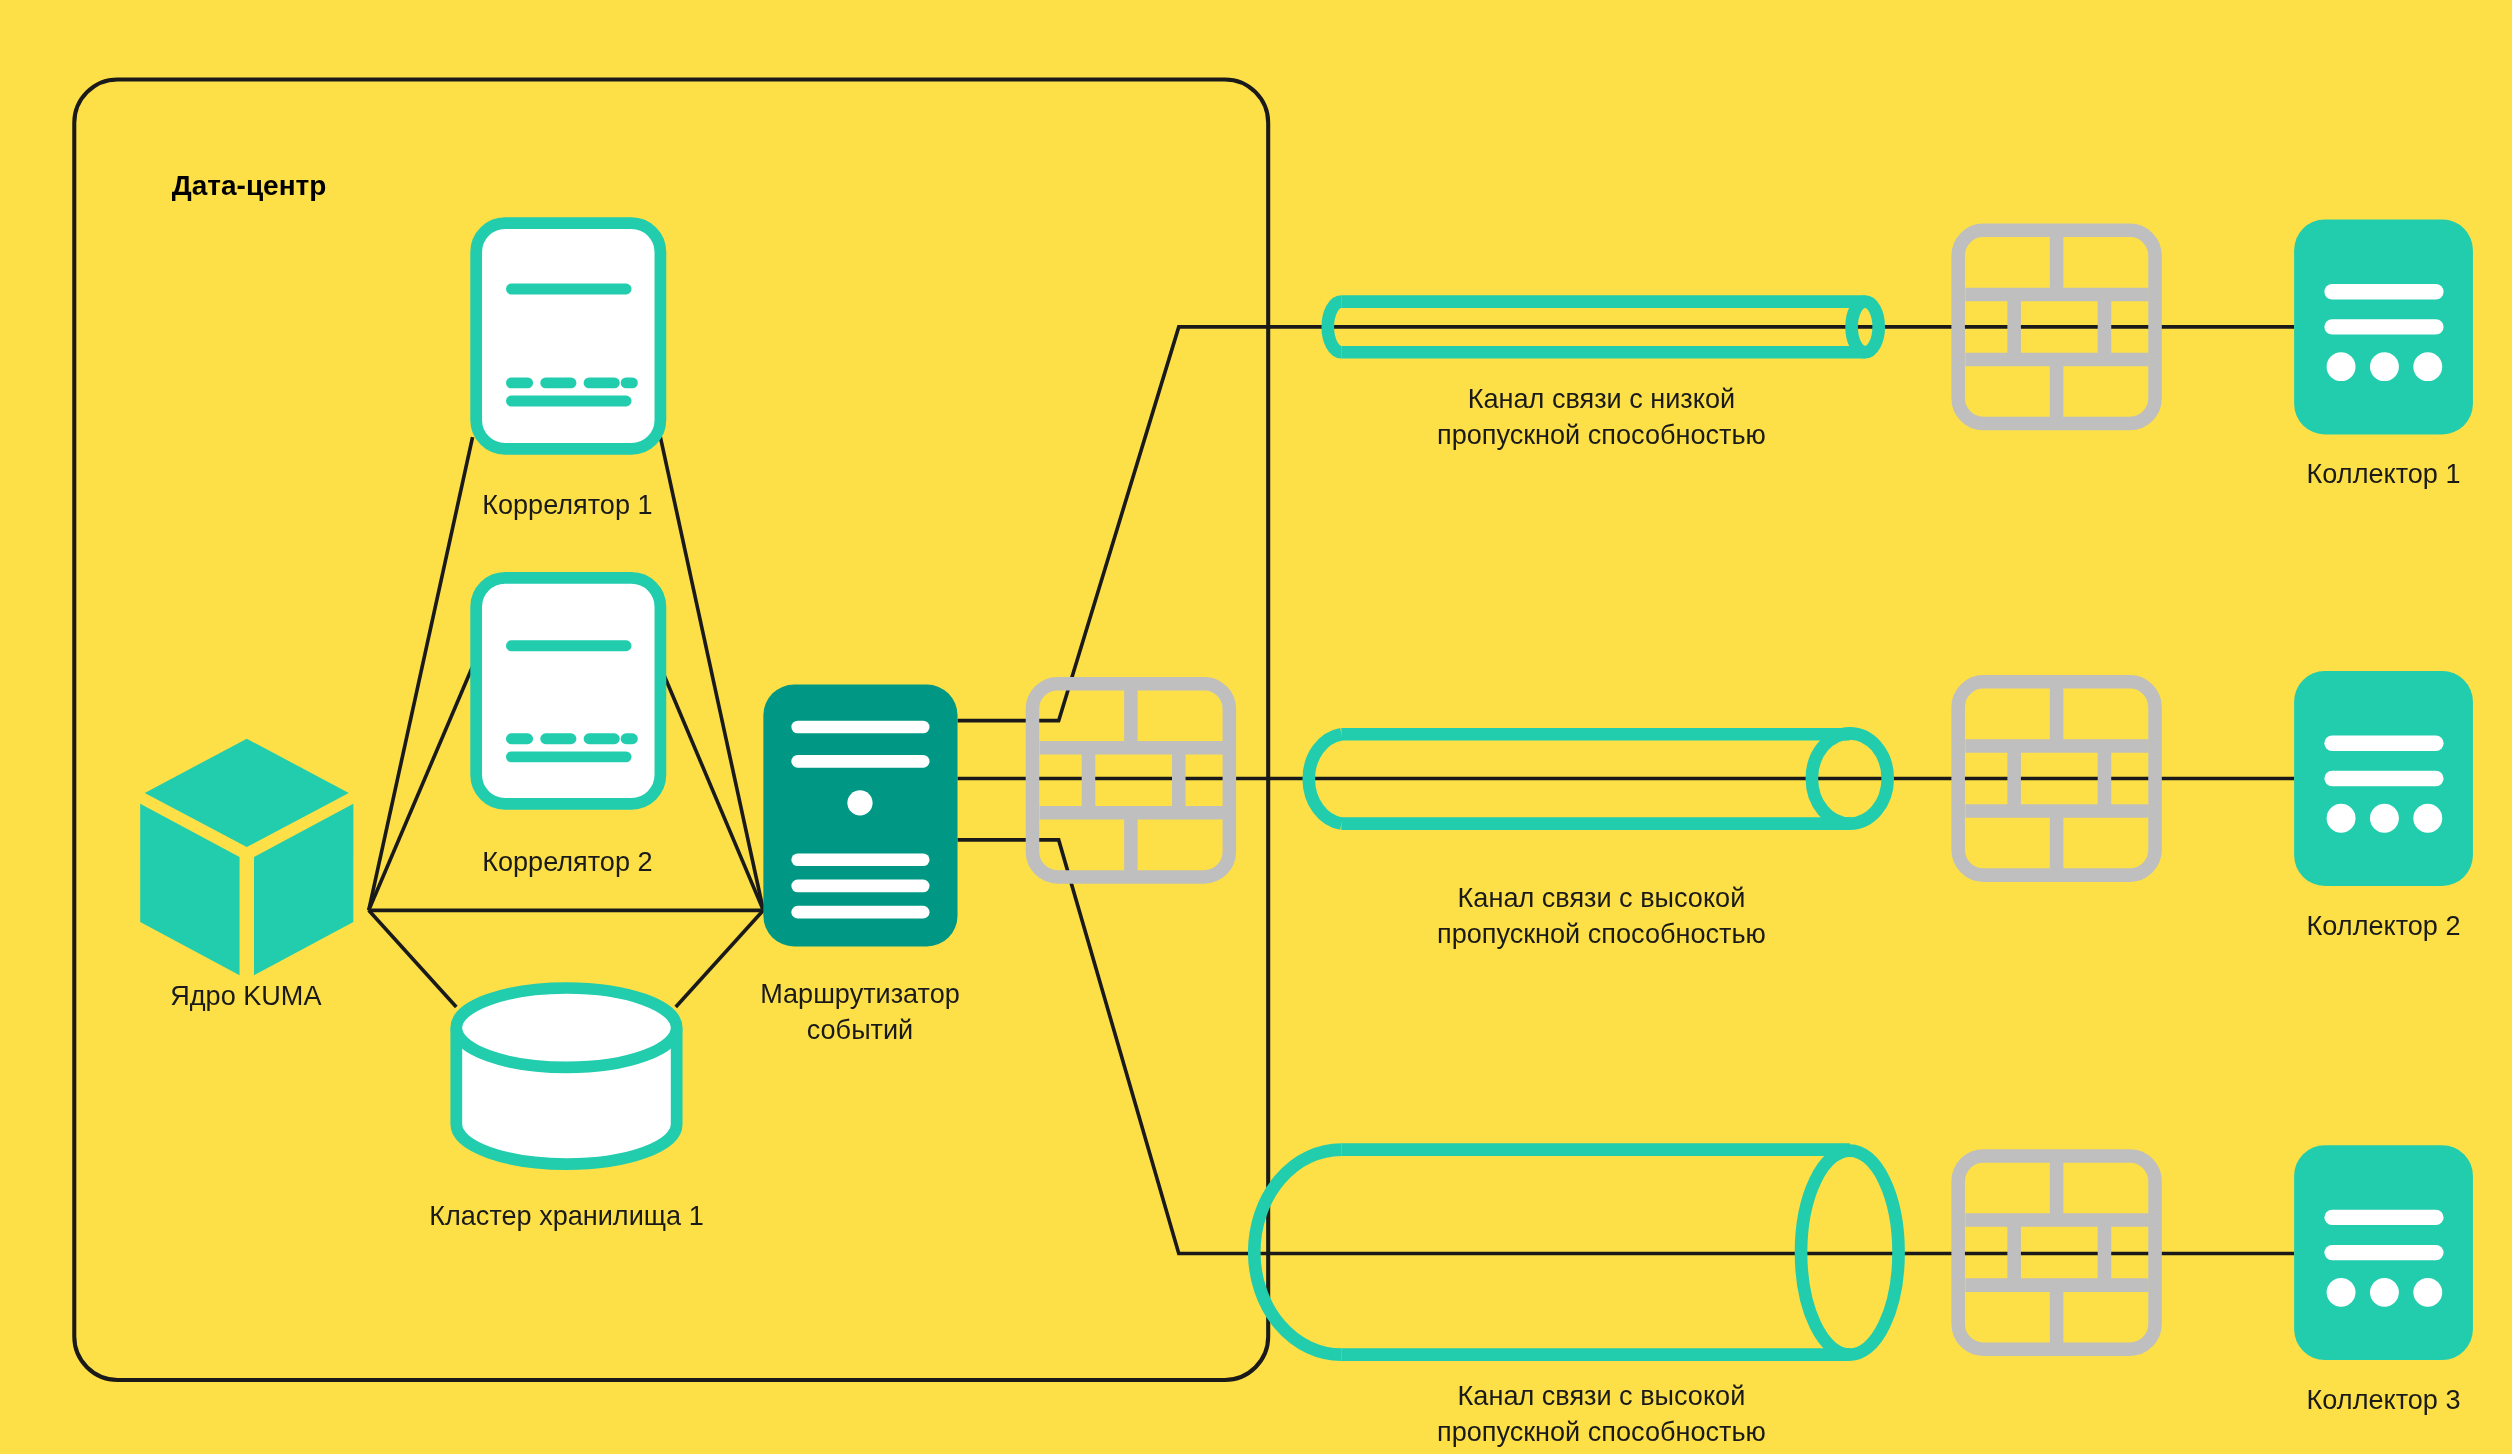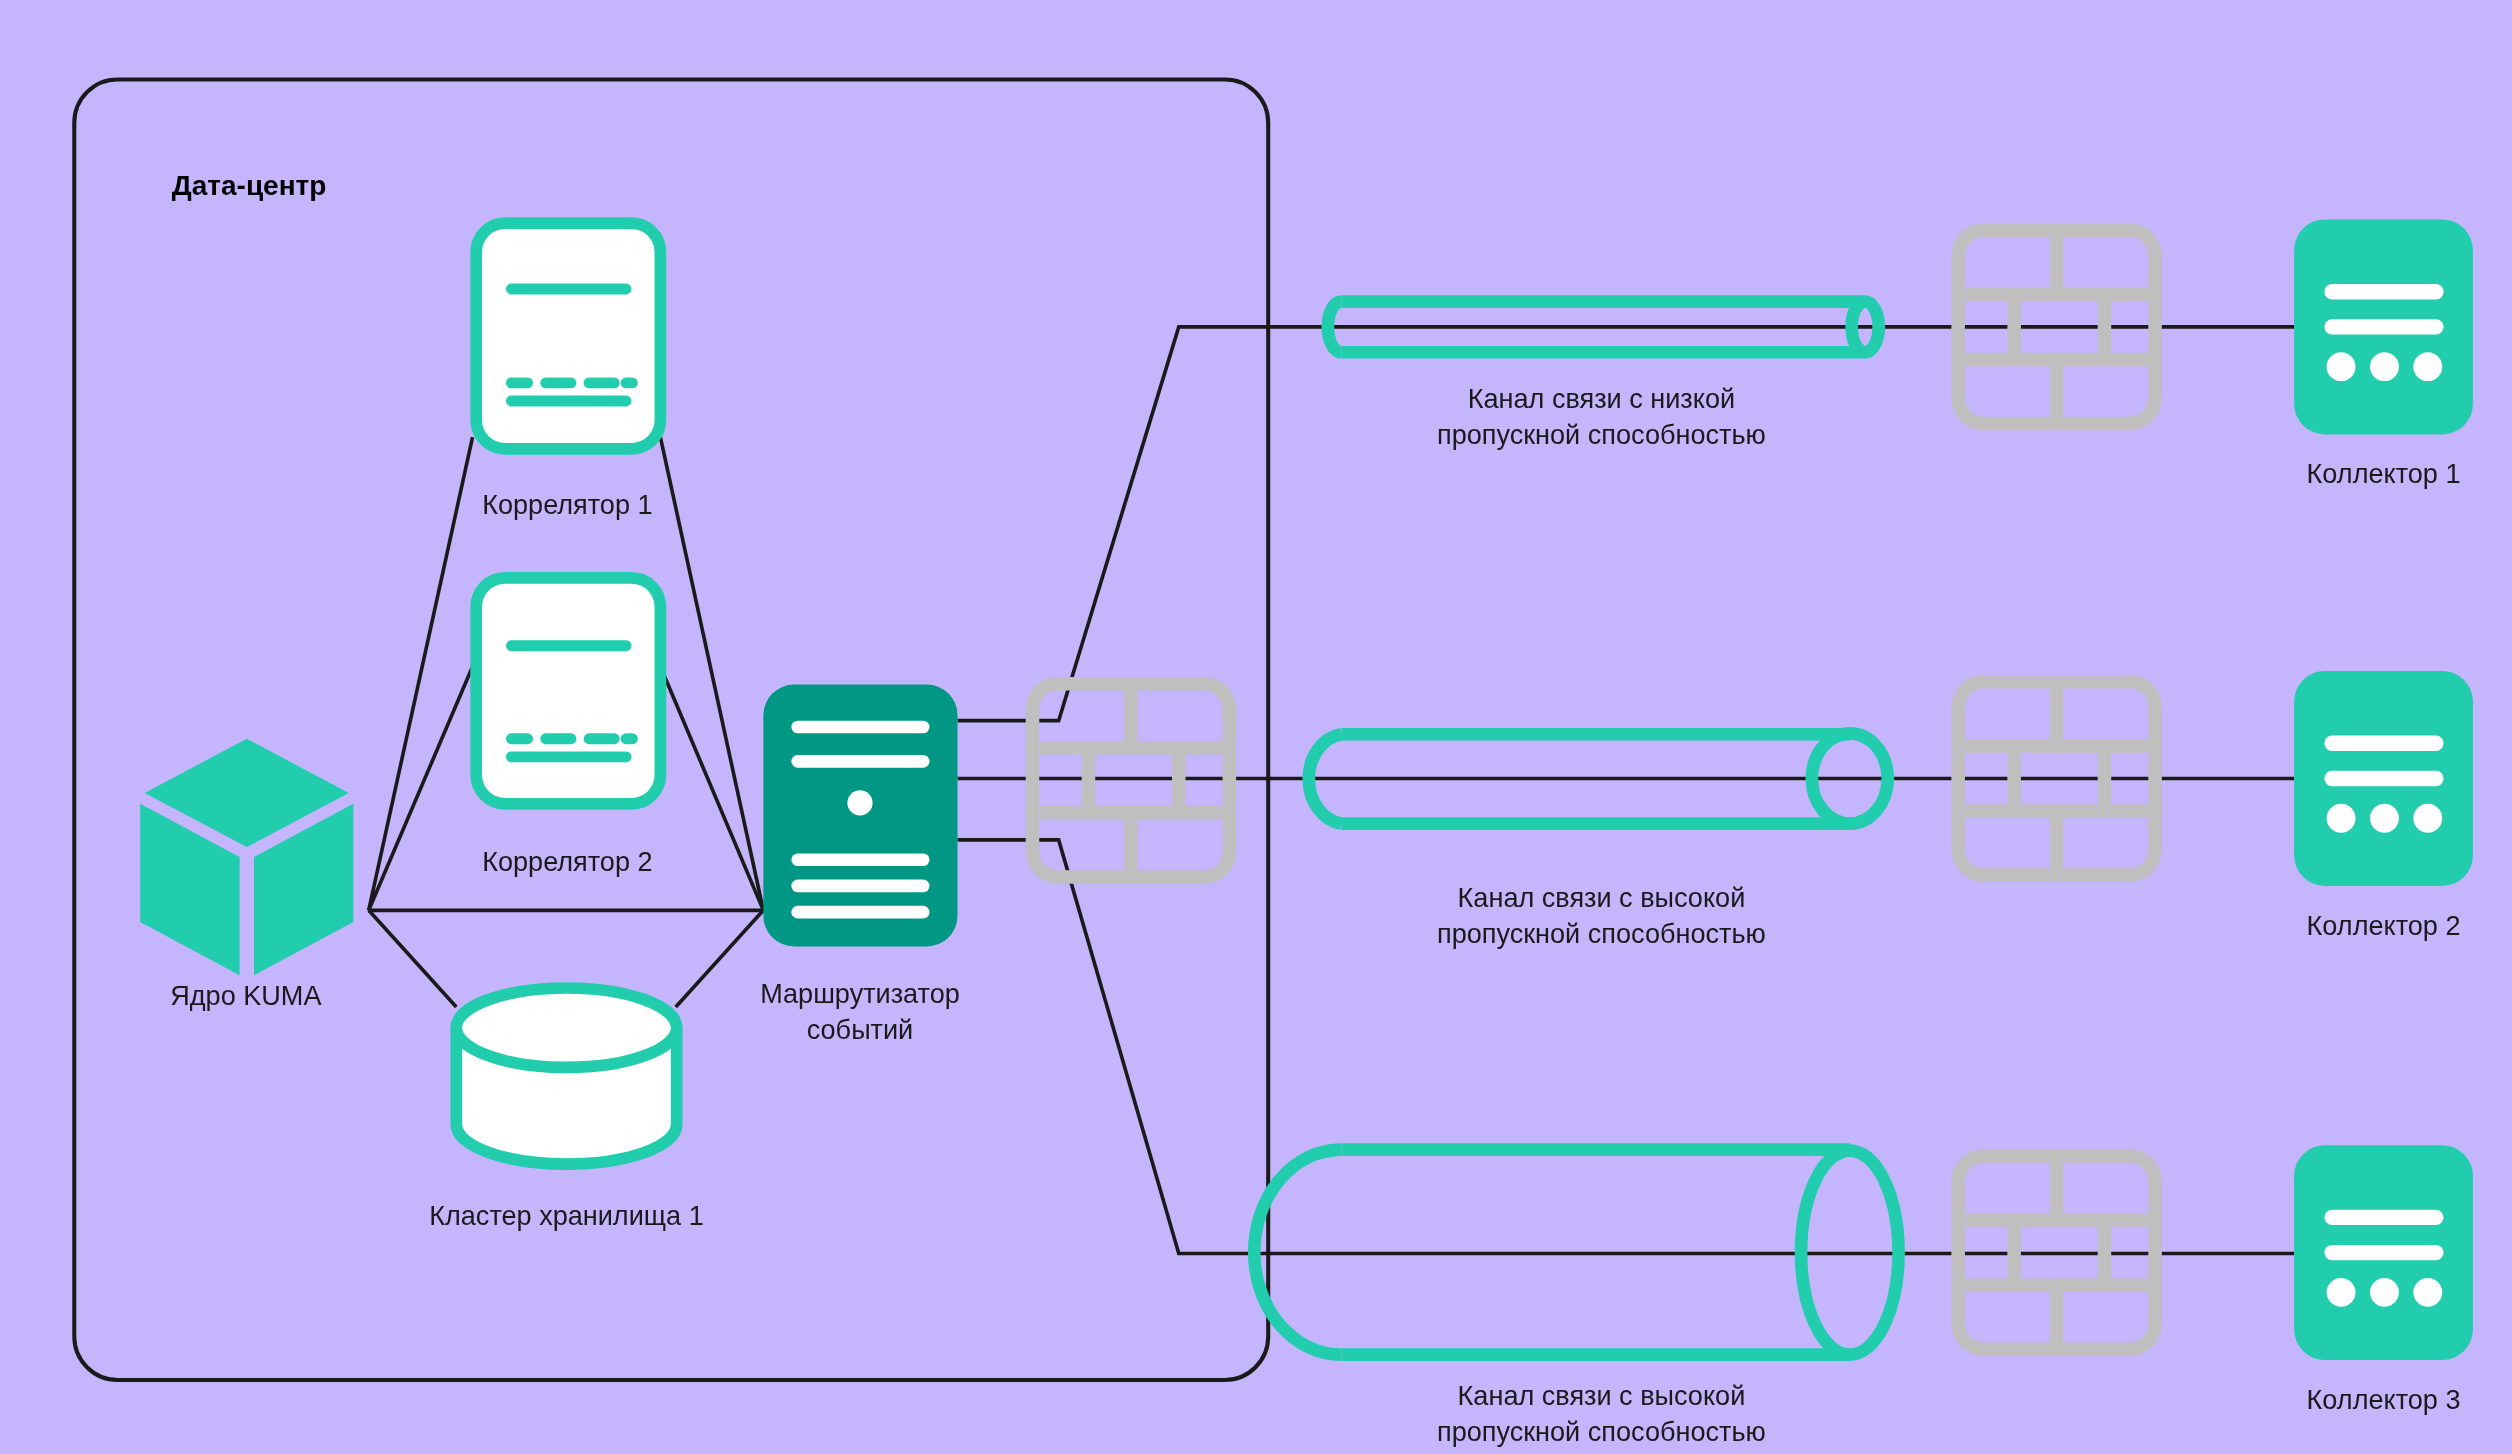--- a/index.html
+++ b/index.html
@@ -7,21 +7,21 @@
     padding: 0;
     background: #ffffff;
   }
   body {
     font-family: "Liberation Sans", sans-serif;
   }
   #diagram-root {
     position: relative;
     width: 2512px;
     height: 1454px;
-    background: #c4b5fd;
+    background: #fde047;
     overflow: hidden;
   }
   #diagram-svg {
     position: absolute;
     top: 0;
     left: 0;
     width: 2512px;
     height: 1454px;
   }
   .label {

